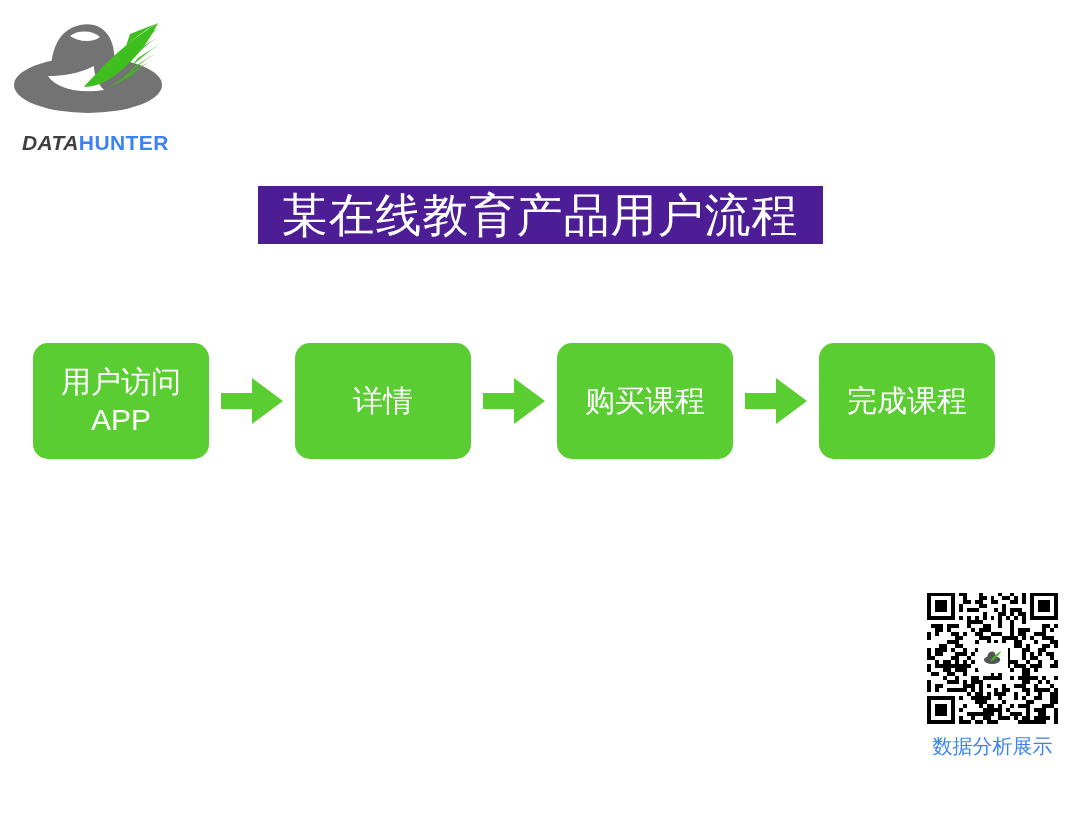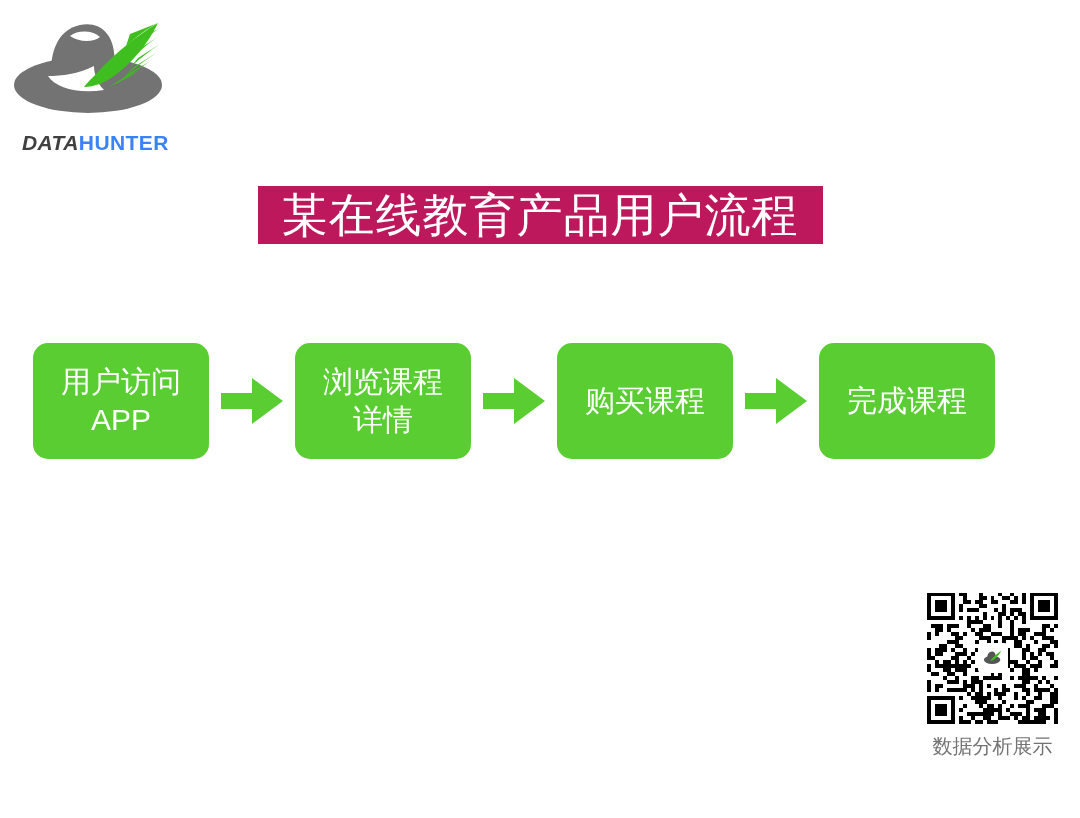--- a/index.html
+++ b/index.html
@@ -47,21 +47,21 @@
   
   #slide-title-wrap {
     position: absolute;
     left: 0;
     top: 186px;
     width: 1080px;
     text-align: center;
   }
   #slide-title {
     display: inline-block;
-    background: #be185d;
+    background: #4c1d95;
     color: #ffffff;
     font-size: 46px;
     line-height: 58px;
     padding: 0 24px;
     letter-spacing: 1px;
     white-space: nowrap;
   }
 
   
   #flow-row {
@@ -126,21 +126,21 @@
     border-radius: 4px;
     display: flex;
     align-items: center;
     justify-content: center;
   }
   #qr-caption {
     margin-top: 10px;
     font-family: "Liberation Serif", "DejaVu Serif", serif;
     font-size: 20px;
     line-height: 25px;
-    color: #737373;
+    color: #3b82f6;
     white-space: nowrap;
   }
   #qr-caption .cap-line { display: block; }
 </style>
 </head>
 <body>
 
 <div id="brand-logo">
   <div id="brand-mark">
     <svg viewBox="0 0 170 115" width="170" height="115" xmlns="http://www.w3.org/2000/svg" aria-hidden="true">
@@ -180,21 +180,20 @@
     <span class="line">APP</span>
   </div>
 
   <div class="flow-arrow">
     <svg viewBox="0 0 62 54" width="62" height="54" xmlns="http://www.w3.org/2000/svg" aria-hidden="true">
       <path d="M0 19 L31 19 L31 4 L62 27 L31 50 L31 35 L0 35 Z" fill="#5ACD32"></path>
     </svg>
   </div>
 
   <div class="flow-step">
-    <span class="line">浏览课程</span>
     <span class="line">详情</span>
   </div>
 
   <div class="flow-arrow">
     <svg viewBox="0 0 62 54" width="62" height="54" xmlns="http://www.w3.org/2000/svg" aria-hidden="true">
       <path d="M0 19 L31 19 L31 4 L62 27 L31 50 L31 35 L0 35 Z" fill="#5ACD32"></path>
     </svg>
   </div>
 
   <div class="flow-step">

